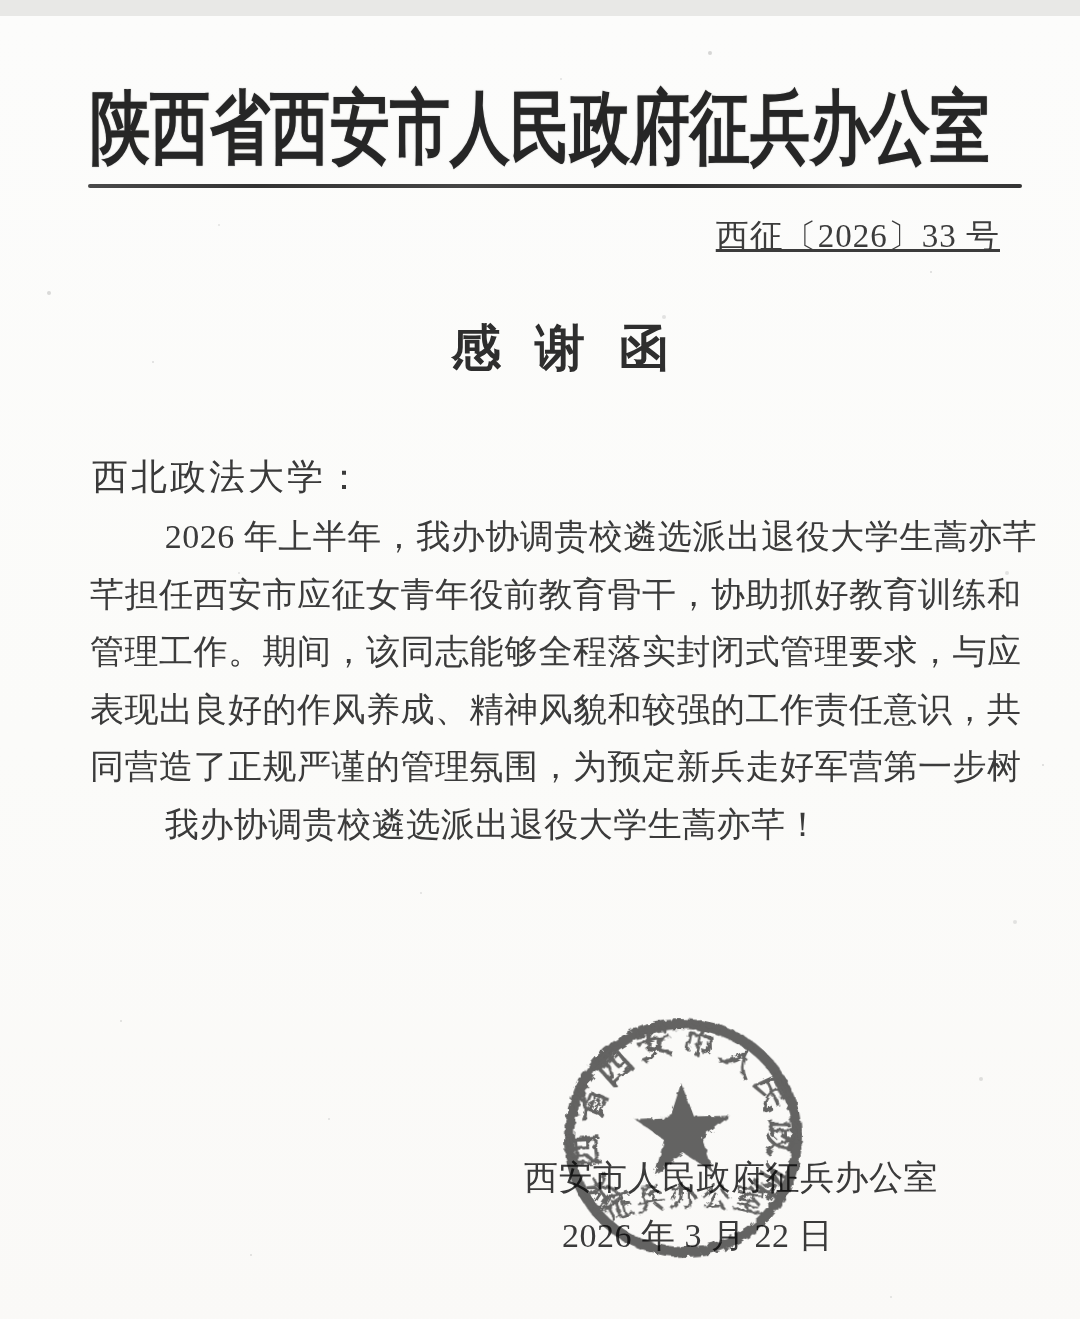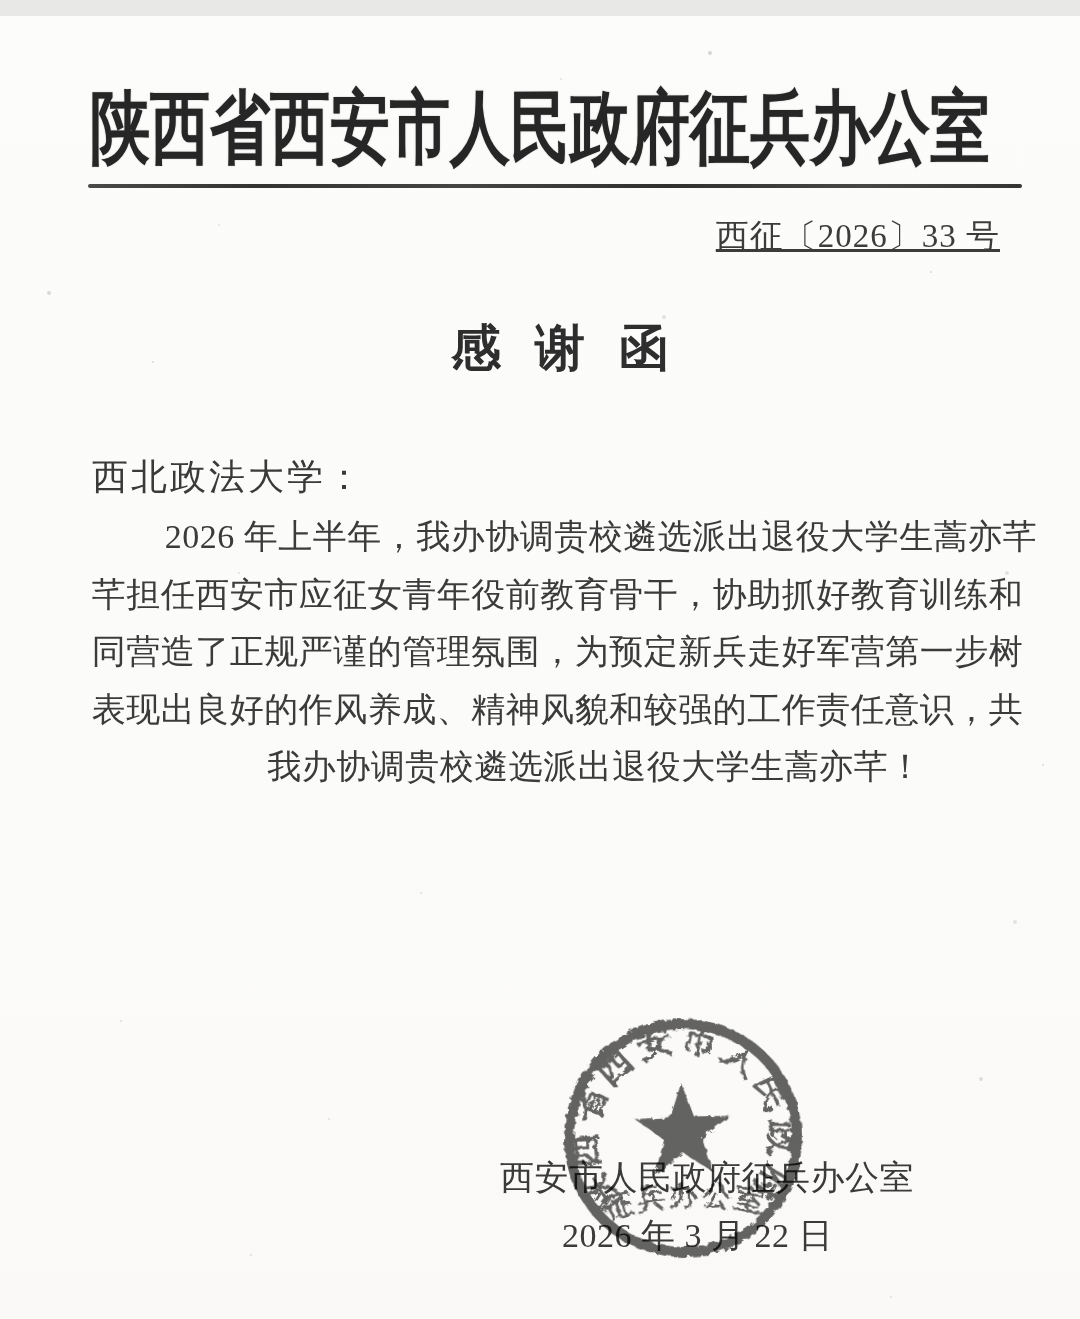--- a/index.html
+++ b/index.html
@@ -62,28 +62,28 @@
     text-align:center;font-size:50px;font-weight:bold;color:#2e2e2e;
     letter-spacing:34px;text-indent:34px;white-space:nowrap;
     transform:translateX(20px);
   }
   .salutation{
     position:absolute;top:432px;left:92px;height:58px;line-height:58px;
     font-size:36px;color:#3a3a3a;letter-spacing:3px;white-space:nowrap;
   }
   .body-block{
     position:absolute;top:492px;left:90px;width:935px;
-    font-size:34px;color:#3b3b3b;text-align:center;
+    font-size:34px;color:#3b3b3b;
   }
   .body-line{
     height:57.5px;line-height:57.5px;white-space:nowrap;letter-spacing:0.5px;
   }
   .body-line.indent{text-indent:2.2em;}
   .signature{
-    position:absolute;top:1134px;left:500px;height:56px;line-height:56px;
+    position:absolute;top:1134px;left:524px;height:56px;line-height:56px;
     font-size:34px;color:#3a3a3a;letter-spacing:0.5px;white-space:nowrap;
   }
   .date{
     position:absolute;top:1192px;left:562px;height:56px;line-height:56px;
     font-size:34px;color:#3a3a3a;letter-spacing:0.5px;white-space:nowrap;
   }
   .seal{
     position:absolute;left:556px;top:995px;width:254px;height:254px;
     transform:rotate(-2deg);
     mix-blend-mode:multiply;
@@ -103,22 +103,23 @@
 
   <div class="doc-number">西征〔2026〕33 号</div>
 
   <div class="letter-title">感谢函</div>
 
   <div class="salutation">西北政法大学：</div>
 
   <div class="body-block">
     <div class="body-line indent">2026 年上半年，我办协调贵校遴选派出退役大学生蒿亦芊</div>
     <div class="body-line">芊担任西安市应征女青年役前教育骨干，协助抓好教育训练和</div>
+    <div class="body-line">管理工作。期间，该同志能够全程落实封闭式管理要求，与应</div>
+    <div class="body-line">表现出良好的作风养成、精神风貌和较强的工作责任意识，共</div>
     <div class="body-line">同营造了正规严谨的管理氛围，为预定新兵走好军营第一步树</div>
-    <div class="body-line">表现出良好的作风养成、精神风貌和较强的工作责任意识，共</div>
     <div class="body-line indent">我办协调贵校遴选派出退役大学生蒿亦芊！</div>
   </div>
 
   <div class="signature">西安市人民政府征兵办公室</div>
 
   <div class="date">2026 年 3 月 22 日</div>
 
   <svg class="seal" viewBox="0 0 254 254" xmlns="http://www.w3.org/2000/svg">
     <defs>
       <filter id="rough" x="-10%" y="-10%" width="120%" height="120%">

